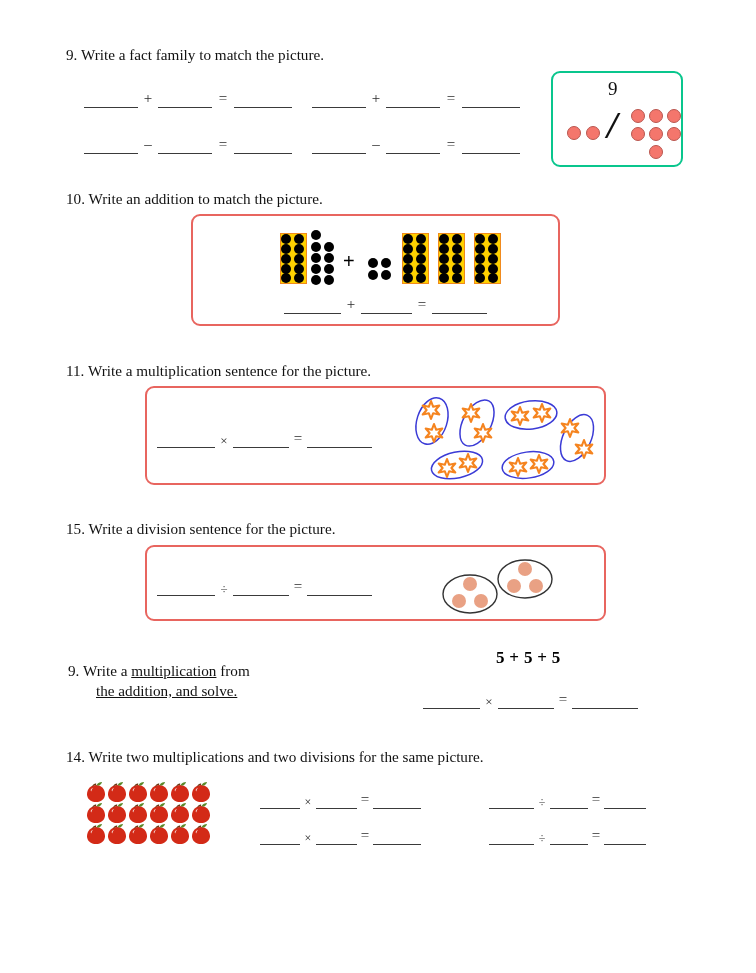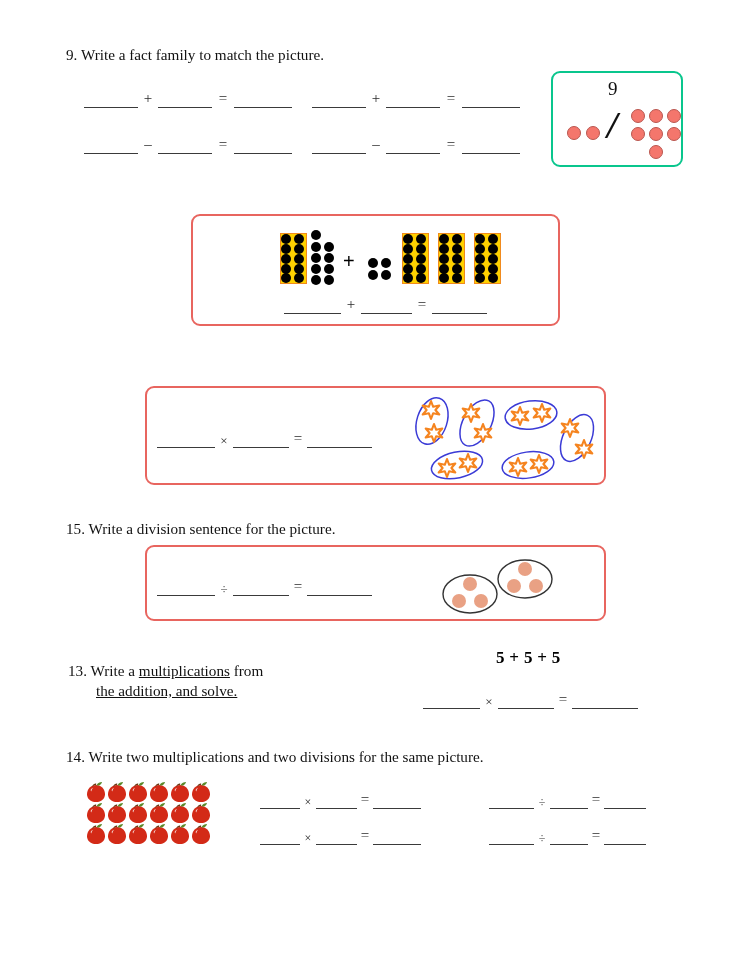--- a/index.html
+++ b/index.html
@@ -147,20 +147,21 @@
 
     <div class="sdot" style="left:78px; top:36px; width:14px; height:14px;"></div>
     <div class="sdot" style="left:96px; top:36px; width:14px; height:14px;"></div>
     <div class="sdot" style="left:114px; top:36px; width:14px; height:14px;"></div>
     <div class="sdot" style="left:78px; top:54px; width:14px; height:14px;"></div>
     <div class="sdot" style="left:96px; top:54px; width:14px; height:14px;"></div>
     <div class="sdot" style="left:114px; top:54px; width:14px; height:14px;"></div>
     <div class="sdot" style="left:96px; top:72px; width:14px; height:14px;"></div>
   </div>
 
+  <div class="qtext" style="left:66px; top:189px;">10. Write an addition to match the picture.</div>
 
   <div class="box" style="left:191px; top:214px; width:369px; height:112px;">
 
     <div>
       <div class="tenframe" style="left:87px; top:17px; width:27px; height:51px;"></div>
       <div class="bdot" style="left:88px; top:18px; width:10px; height:10px;"></div>
       <div class="bdot" style="left:101px; top:18px; width:10px; height:10px;"></div>
       <div class="bdot" style="left:88px; top:28px; width:10px; height:10px;"></div>
       <div class="bdot" style="left:101px; top:28px; width:10px; height:10px;"></div>
       <div class="bdot" style="left:88px; top:38px; width:10px; height:10px;"></div>
@@ -228,20 +229,21 @@
       <div class="bdot" style="left:295px; top:48px; width:10px; height:10px;"></div>
       <div class="bdot" style="left:282px; top:57px; width:10px; height:10px;"></div>
       <div class="bdot" style="left:295px; top:57px; width:10px; height:10px;"></div>
     </div>
 
     <div class="eqrow" style="left:91px; top:86px;">
       <span class="blank" style="width:57px;"></span><span class="op" style="width:20px;">+</span><span class="blank" style="width:51px;"></span><span class="op" style="width:20px;">=</span><span class="blank" style="width:55px;"></span>
     </div>
   </div>
 
+  <div class="qtext" style="left:66px; top:361px;">11. Write a multiplication sentence for the picture.</div>
 
   <div class="box" style="left:145px; top:386px; width:461px; height:99px;">
 
     <div class="eqrow" style="left:10px; top:48px;">
       <span class="blank" style="width:58px;"></span><span class="op" style="width:18px; font-size:13px; top:-4px;">×</span><span class="blank" style="width:56px;"></span><span class="op" style="width:18px;">=</span><span class="blank" style="width:65px;"></span>
     </div>
 
     <div class="svgwrap" style="left:262px; top:5px;">
       <svg width="195" height="90" viewBox="0 0 195 90">
         <defs>
@@ -310,21 +312,21 @@
         <g>
           <ellipse cx="88" cy="25" rx="27" ry="19" fill="none" stroke="#333333" stroke-width="1.4"></ellipse>
           <circle cx="88" cy="15" r="7" fill="#e9a184"></circle>
           <circle cx="77" cy="32" r="7" fill="#e9a184"></circle>
           <circle cx="99" cy="32" r="7" fill="#e9a184"></circle>
         </g>
       </svg>
     </div>
   </div>
 
-  <div class="qtext" style="left:68px; top:660px; line-height:21px;"><span>13. Write a </span><span class="u">multiplications</span><span> from</span>
+  <div class="qtext" style="left:68px; top:660px; line-height:21px;"><span>9. Write a </span><span class="u">multiplication</span><span> from</span>
   </div>
   <div class="qtext" style="left:96px; top:681px;text-decoration:underline;">the addition, and solve.</div>
 
   <div class="boldexpr" style="left:496px; top:648px;">5 + 5 + 5</div>
 
   <div class="eqrow" style="left:423px; top:697px;">
     <span class="blank" style="width:57px;"></span><span class="op" style="width:18px; font-size:13px; top:-4px;">×</span><span class="blank" style="width:56px;"></span><span class="op" style="width:18px;">=</span><span class="blank" style="width:66px;"></span>
   </div>
 
   <div class="qtext" style="left:66px; top:747px;text-align:right;">14. Write two multiplications and two divisions for the same picture.</div>

